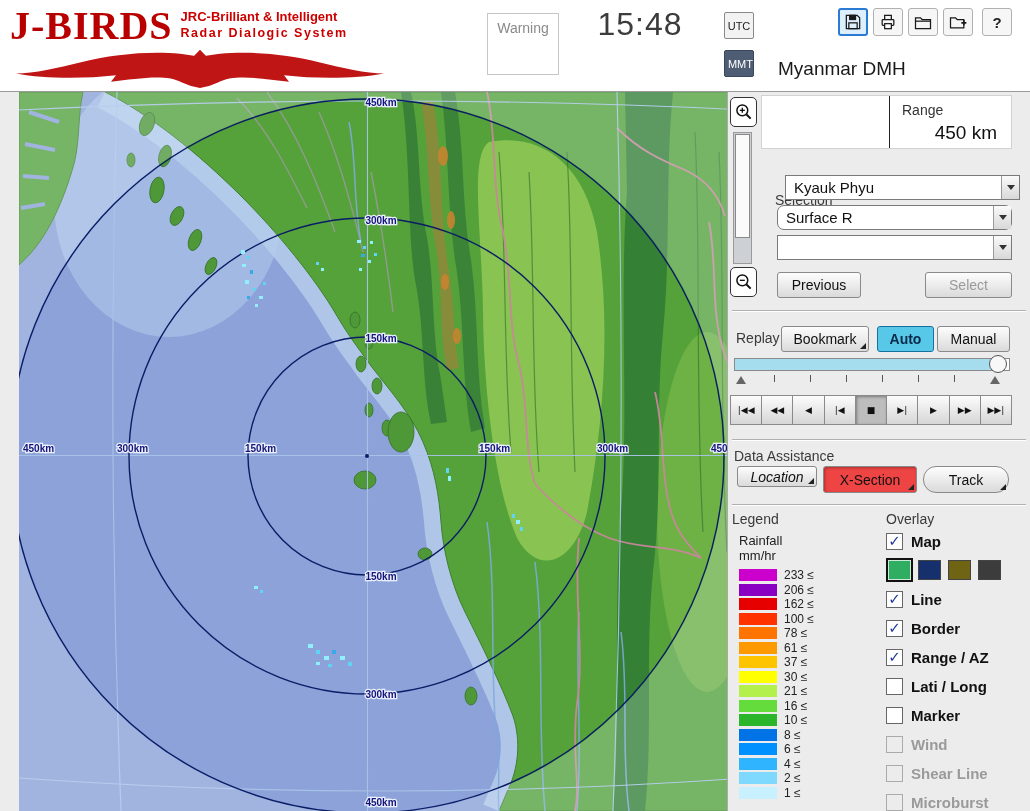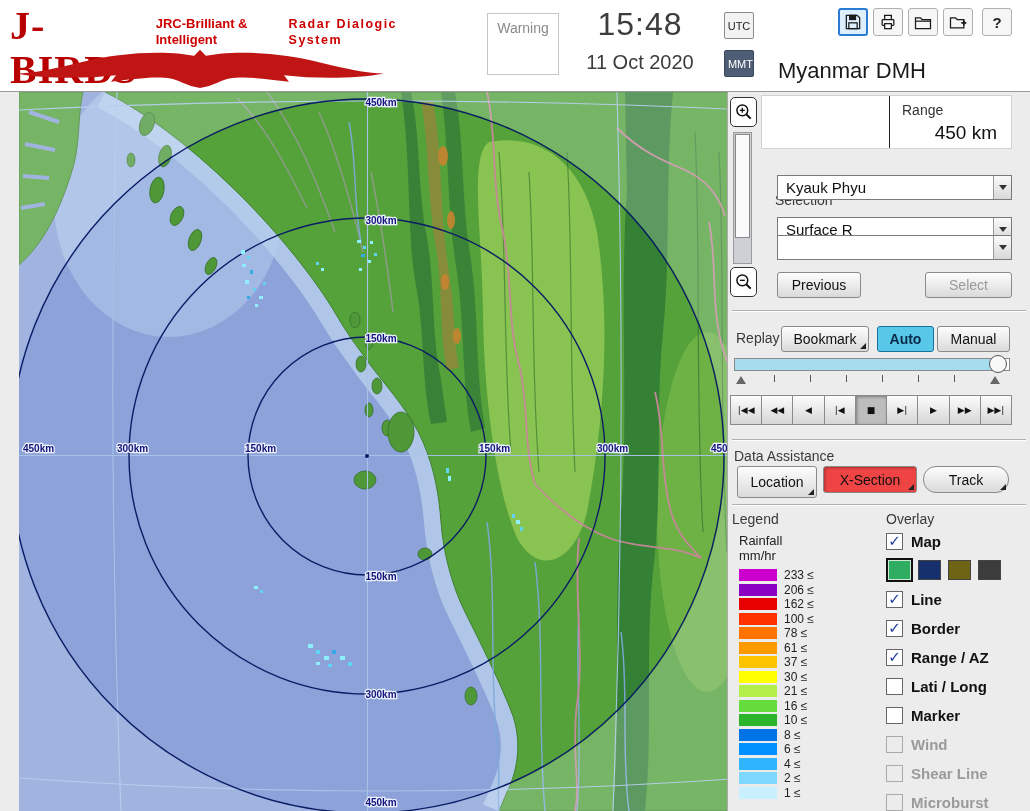--- a/index.html
+++ b/index.html
@@ -5,21 +5,21 @@
   * { margin:0; padding:0; box-sizing:border-box; }
   html,body { background:#777; }
   body { font-family:"Liberation Sans", sans-serif; }
   .app { position:relative; width:1030px; height:811px; background:#ececec; overflow:hidden; }
 
   
   .topbar { position:absolute; left:0; top:0; width:1030px; height:92px; background:#fff; border-bottom:1px solid #9a9a9a; }
   .logo { position:absolute; left:10px; top:4px; width:420px; height:86px; }
   .logo-top { display:flex; align-items:flex-start; }
   .logo-title { font-family:"Liberation Serif", serif; font-weight:bold; font-size:40px; line-height:44px; color:#b80000; letter-spacing:1px; }
-  .logo-subs { display:flex; flex-direction:row; margin-left:8px; margin-top:12px; }
+  .logo-subs { display:flex; flex-direction:column; margin-left:8px; margin-top:5px; }
   .logo-subs span { font-size:13px; font-weight:bold; color:#cc0000; line-height:16px; }
   .logo-subs span:nth-child(2){ font-size:12.5px; letter-spacing:1.5px; }
   .eagle { position:absolute; left:0; top:44px; width:380px; height:40px; }
 
   .warning-box { position:absolute; left:487px; top:13px; width:72px; height:62px; background:#fff; border:1px solid #c6c6c6; text-align:center; }
   .warning-box span { font-size:14px; color:#8a8a8a; line-height:28px; }
 
   .clock { position:absolute; left:558px; top:6px; width:164px; }
   .clock .time { font-size:32px; color:#3c3c3c; text-align:center; letter-spacing:1px; }
   .clock .date { font-size:20px; color:#3c3c3c; text-align:center; margin-top:8px; }
@@ -28,21 +28,21 @@
   .tz-btn { display:block; width:30px; height:27px; margin-bottom:11px; font-size:11px; border:1px solid #8a8a8a; background:#f2f2f2; color:#222; border-radius:2px; font-family:inherit; }
   .tz-btn.selected { background:#4e5d74; color:#fff; border-color:#39485c;text-align:right; }
 
   .toolbar { position:absolute; left:838px; top:8px; display:flex; gap:5px; }
   .tb { width:30px; height:28px; background:#f6f6f6; border:1px solid #b0b0b0; border-radius:3px; display:flex; align-items:center; justify-content:center; padding:0; }
   .tb.selected { background:#ddeefc; border:2px solid #2b7bd4; }
   .tb svg { width:20px; height:20px; }
   .tb.help { margin-left:4px; }
   .tb.help span { font-weight:bold; font-size:15px; color:#222; }
 
-  .station { position:absolute; left:778px; top:58px; font-size:22px; color:#1a1a1a; }
+  .station { position:absolute; left:778px; top:58px; font-size:19px; color:#1a1a1a; }
 
   
   .map { position:absolute; left:0; top:92px; width:727px; height:719px; background:#8CA2D8; overflow:hidden;margin-left:19px; }
   .map svg { display:block; }
   .ring-label { font-family:"Liberation Sans", sans-serif; font-size:10px; font-weight:bold; fill:#14147a; paint-order:stroke; stroke:#eaf0fc; stroke-width:2.5px; }
 
   
   .panel { position:absolute; left:727px; top:92px; width:303px; height:719px; background:#ececec; overflow:hidden; border-left:1px solid #aaa; }
 
   .zoom-btn { position:absolute; left:2px; width:27px; height:30px; background:#fff; border:1.5px solid #333; border-radius:5px; display:flex; align-items:center; justify-content:center; padding:0; }
@@ -51,21 +51,21 @@
   .zoom-thumb { position:absolute; left:1px; top:1px; width:15px; height:104px; background:#fafafa; border:1px solid #888; }
 
   .range-box { position:absolute; left:33px; top:3px; width:251px; height:54px; background:#fff; border:1px solid #d2d2d2; }
   .range-divider { position:absolute; left:127px; top:0; width:1px; height:52px; background:#222; }
   .range-label { position:absolute; left:140px; top:6px; font-size:14px; color:#333; }
   .range-value { position:absolute; right:14px; top:26px; font-size:19px; color:#111; }
 
   .sec-label { position:absolute; font-size:14px; color:#3a3a3a; }
   .selection-label { left:47px; top:66px;margin-top:34px; }
   .dropdown { position:absolute; left:49px; width:235px; height:25px; background:#fff; border:1px solid #7a7a7a; display:flex; align-items:center; }
-  .dd1 { top:83px; } .dd2 { top:125px; } .dd3 { top:143px; }
+  .dd1 { top:83px;margin-left:8px; } .dd2 { top:113px;border-radius:7px; } .dd3 { top:143px; }
   .dd-text { flex:1; padding-left:8px; font-size:15px; color:#111; white-space:nowrap; overflow:hidden; }
   .dd-btn { width:18px; height:100%; border-left:1px solid #999; background:linear-gradient(#fafafa,#d8d8d8); display:flex; align-items:center; justify-content:center; }
   .dd-arrow { width:0; height:0; border-left:4px solid transparent; border-right:4px solid transparent; border-top:5px solid #333; }
 
   .btn { position:absolute; height:26px; background:linear-gradient(#fdfdfd,#dadada); border:1px solid #8a8a8a; border-radius:3px; font-size:14px; color:#111; font-family:inherit; }
   .previous-btn { left:49px; top:180px; width:84px; }
   .select-btn { left:197px; top:180px; width:87px; color:#9a9a9a; }
   .hr { position:absolute; left:4px; width:294px; height:2px; border-top:1px solid #b0b0b0; border-bottom:1px solid #fff; }
   .hr1 { top:218px; } .hr2 { top:347px; } .hr3 { top:412px; }
 
@@ -82,21 +82,21 @@
 
   .ticks { position:absolute; left:6px; top:283px; width:276px; height:11px; }
   .tick { position:absolute; top:0; width:1px; height:7px; background:#555; }
   .tri { position:absolute; top:1px; width:0; height:0; border-left:5px solid transparent; border-right:5px solid transparent; border-bottom:8px solid #666; }
 
   .playback { position:absolute; left:3px; top:303px; width:281px; height:30px; display:flex; }
   .pb { flex:1; height:30px; background:linear-gradient(#fcfcfc,#d6d6d6); border:1px solid #8a8a8a; margin-left:-1px; font-size:9px; font-family:"DejaVu Sans", sans-serif; color:#111; padding:0; white-space:nowrap; }
   .pb.pressed { background:#bdbdbd; box-shadow:inset 1px 1px 3px rgba(0,0,0,.35); }
 
   .da-label { left:6px; top:356px; }
-  .loc-btn { left:9px; top:374px; width:80px; height:32px; }
+  .loc-btn { left:9px; top:374px; width:80px; height:21px;font-style:italic; }
   .xsec-btn { left:95px; top:374px; width:94px; height:27px; }
   .track-btn { left:195px; top:374px; width:86px; height:27px;border-radius:13px; }
   .btn.pressed { background:#ef4444; box-shadow:inset 1px 1px 3px rgba(0,0,0,.3); }
 
   .legend-label { left:4px; top:419px; }
   .overlay-label { left:158px; top:419px; }
   .legend-unit { position:absolute; left:11px; top:441px; font-size:13px; color:#222; line-height:15px; }
   .legend-rows { position:absolute; left:11px; top:476px; width:135px; }
   .legend-row { display:flex; align-items:center; height:14.5px; }
   .legend-swatch { width:38px; height:12px; }
@@ -131,21 +131,20 @@
         <path d="M183,10 L190,2 L197,10 Z" fill="#c01515"></path>
       </svg>
     </div>
 
     <div class="warning-box">
       <span>Warning</span>
     </div>
 
     <div class="clock">
       <div class="time">15:48</div>
-      <div class="date">11 Oct 2020</div>
     </div>
 
     <div class="tz">
       <button class="tz-btn">UTC</button>
       <button class="tz-btn selected">MMT</button>
     </div>
 
     <div class="toolbar">
       <button class="tb selected">
         <svg viewBox="0 0 24 24" fill="none" stroke="#1a1a1a" stroke-width="1.5">

